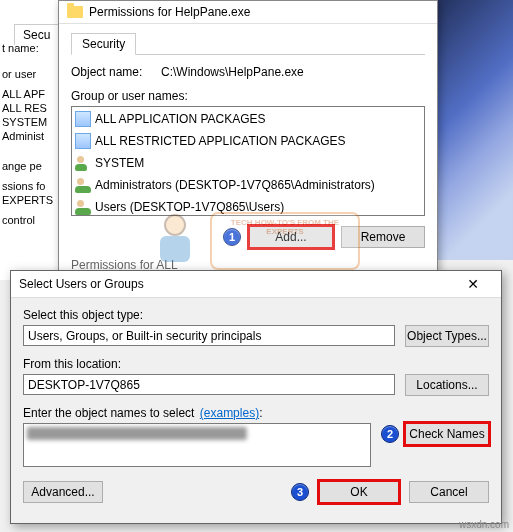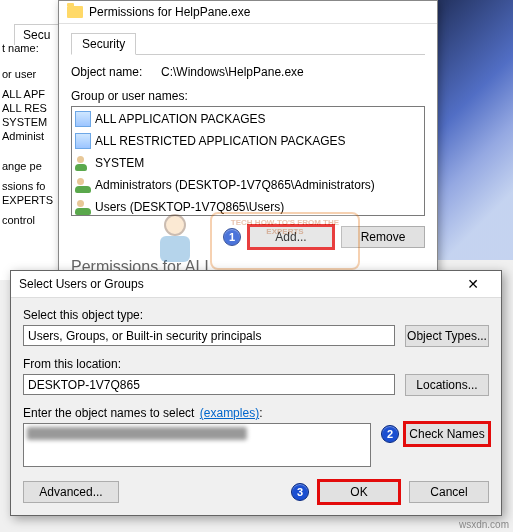--- a/index.html
+++ b/index.html
@@ -164,21 +164,21 @@
     background: #fff;
     padding: 6px 8px;
     border-bottom: 1px solid #ddd;
   }
   .closebtn {
     width: 40px;
     text-align: center;
     font-size: 14px;
     line-height: 14px;
   }
-  .body2 { padding: 10px 12px 12px; border-radius: 31px; }
+  .body2 { padding: 10px 12px 20px; border-radius: 31px; }
   .fld-lbl { font-size: 12px; margin-bottom: 3px; }
   .fld-row { display: flex; gap: 10px; align-items: stretch; margin-bottom: 10px; }
   .fld-row input.txt, .bigtxt {
     flex: 1;
     border: 1px solid #7a7a7a;
     background: #fff;
     padding: 2px 4px;
     font-family: inherit;
     font-size: 12px;
     height: 21px;
@@ -304,21 +304,21 @@
       <div class="listrow">
           <span class="ico ico-usr"></span>
           <span>TrustedInstaller</span>
         </div>
     </div>
     <div class="btnrow">
       <span class="badge">1</span>
       <button class="win redbox">Add...</button>
       <button class="win">Remove</button>
     </div>
-    <div class="cut" style="margin-top:10px;font-size:16px;text-decoration:underline;">Permissions for ALL</div>
+    <div class="cut" style="margin-top:10px;font-size:12px;text-decoration:underline;">Permissions for ALL</div>
   </div>
 </div>
 
 <div class="dlg2">
   <div class="titlebar2">
     <span>Select Users or Groups</span>
     <span class="closebtn">✕</span>
   </div>
   <div class="body2">
     <div class="fld-lbl">Select this object type:</div>
@@ -343,21 +343,21 @@
       </div>
       <div style="display:flex;flex-direction:column;align-items:center;gap:0;">
         <div style="display:flex;align-items:center;gap:6px;">
           <span class="badge">2</span>
           <button class="win sidebtn redbox">Check Names</button>
         </div>
       </div>
     </div>
 
     <div class="bottomrow">
-      <button class="win" style="width:96px;">Advanced...</button>
+      <button class="win" style="width:80px;">Advanced...</button>
       <span class="spacer"></span>
       <span class="badge">3</span>
       <button class="win redbox" style="width:80px;text-align:center;">OK</button>
       <button class="win" style="width:80px;">Cancel</button>
     </div>
   </div>
 </div>
 
 <div class="ws">wsxdn.com</div>
 

